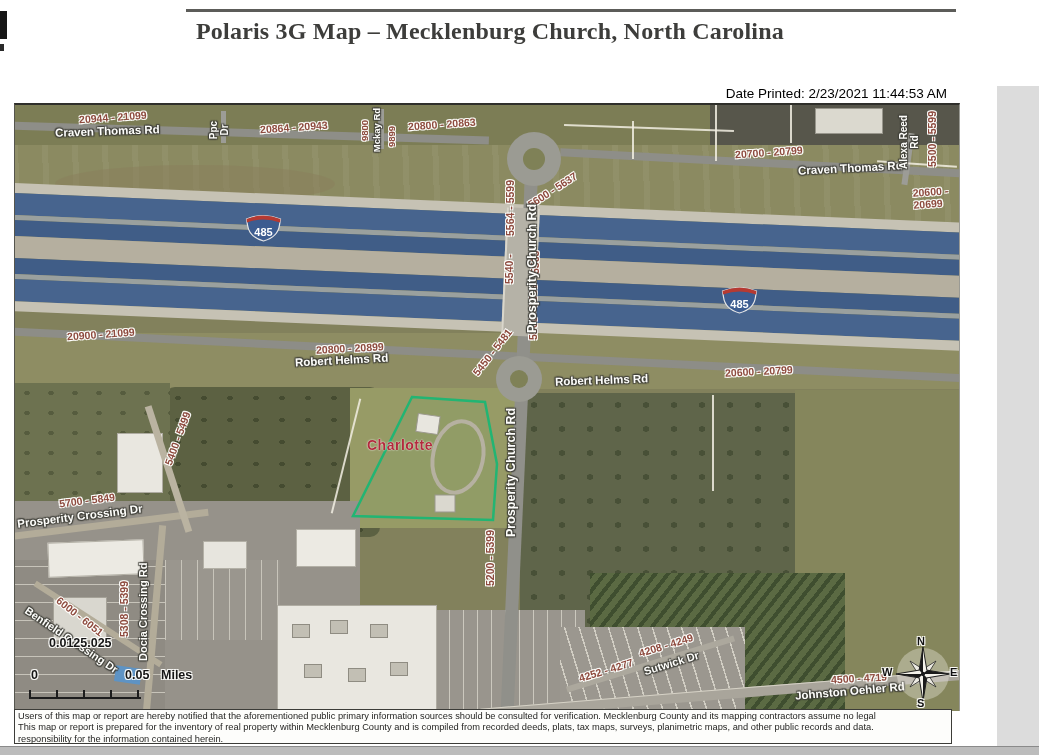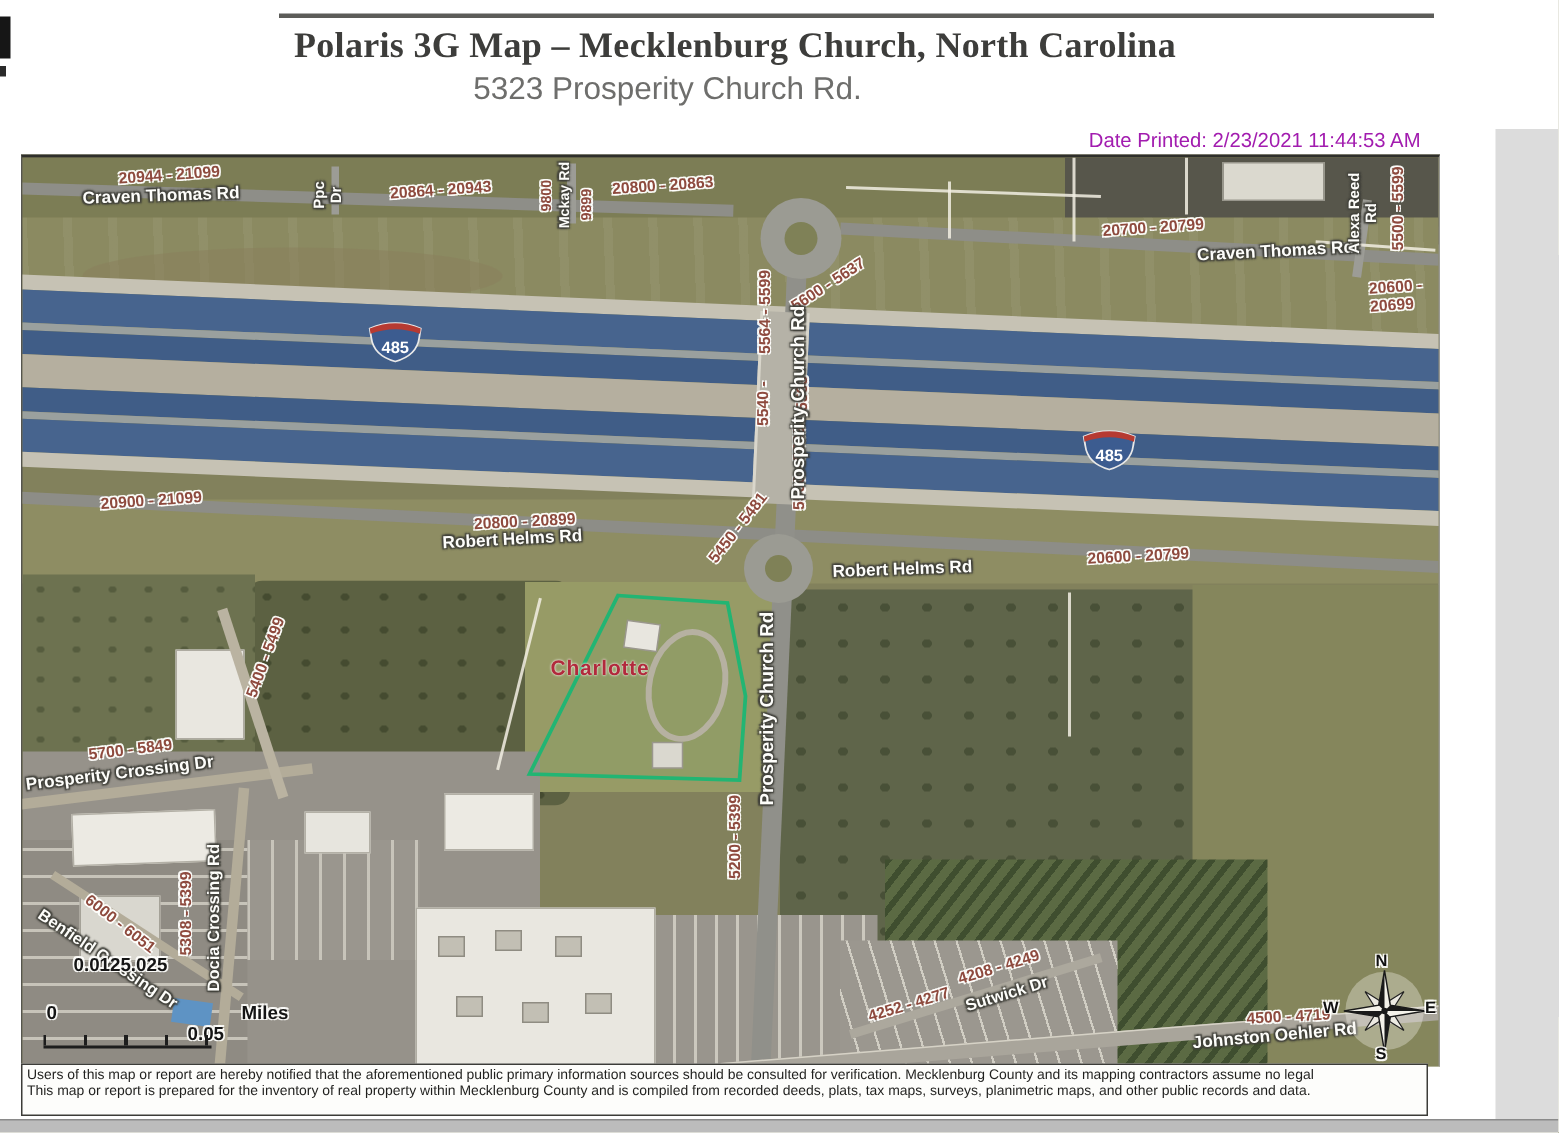--- a/index.html
+++ b/index.html
@@ -2,21 +2,21 @@
 <html><head>
 <meta charset="utf-8">
 <style>
   html,body{margin:0;padding:0;background:#ffffff;}
   .page{position:relative;width:1039px;height:755px;background:#fff;overflow:hidden;
         font-family:"Liberation Sans",sans-serif;}
   .title{position:absolute;left:0;top:18px;width:980px;text-align:center;
          font-family:"Liberation Serif",serif;font-weight:bold;font-size:24px;color:#3d3d3b;letter-spacing:.2px;}
   .subtitle{position:absolute;left:0;top:48px;width:890px;text-align:center;
             font-size:21px;color:#6e6e6c;}
-  .dateline{position:absolute;right:92px;top:86px;font-size:13.5px;color:#a21caf;}
+  .dateline{position:absolute;right:92px;top:86px;font-size:13.5px;color:#000000;}
   .map{position:absolute;left:14px;top:103px;width:944px;height:606px;background:#82815c;
        overflow:hidden;border-top:2px solid #2f2f2b;border-left:1px solid #55554e;border-right:1px solid #9a9a94;}
   .t{position:absolute;}
   .ml{position:absolute;font-weight:700;white-space:nowrap;line-height:1;}
   .rl{font-size:11.5px;color:#fdfdfa;
       text-shadow:-1px -1px 1px rgba(64,64,58,.95),1px -1px 1px rgba(64,64,58,.95),
                   -1px 1px 1px rgba(64,64,58,.95),1px 1px 1px rgba(64,64,58,.95),0 0 2px rgba(64,64,58,.8);}
   .al{font-size:10.5px;color:#8e4a3e;
       text-shadow:-1px -1px 0 rgba(255,255,253,.95),1px -1px 0 rgba(255,255,253,.95),
                   -1px 1px 0 rgba(255,255,253,.95),1px 1px 0 rgba(255,255,253,.95);}
@@ -36,21 +36,20 @@
               border:1px solid #3c3c38;font-size:9.3px;line-height:11.3px;color:#1f1f1d;
               padding:1px 3px;box-sizing:border-box;}
   .hwy-stripe{width:100%;}
 </style>
 </head>
 <body>
 
 <div class="page">
 
   <div class="title">Polaris 3G Map – Mecklenburg Church, North Carolina</div>
-  <div class="subtitle">5323 Prosperity Church Rd.</div>
   <div class="dateline">Date Printed: 2/23/2021 11:44:53 AM</div>
   <div class="t" style="left:186px;top:9px;width:770px;height:3px;background:#33332f;opacity:.8;"></div>
 
   <div class="map">
 
     <div class="t" style="left:0;top:0;width:944px;height:46px;background:#7c7d55;"></div>
     <div class="t" style="left:695px;top:0;width:249px;height:58px;background:#57564b;"></div>
     <div class="t" style="left:800px;top:3px;width:66px;height:24px;background:#dbd9cf;border:1px solid #98968c;"></div>
     <div class="t" style="left:0;top:40px;width:944px;height:90px;background:#8b8a61;
          background-image:repeating-linear-gradient(88deg,rgba(255,255,255,.05) 0 6px,transparent 6px 30px);"></div>
@@ -187,21 +186,21 @@
     <span class="ml rl" style="left:2px;top:406px;transform:rotate(-7deg);font-size:11.5px;">Prosperity Crossing Dr</span>
     <span class="ml rl diag" style="left:14px;top:500px;transform:rotate(34deg);font-size:11px;">Benfield Crossing Dr</span>
     <span class="ml rl vert" style="left:123px;top:556px;font-size:11px;">Docia Crossing Rd</span>
     <span class="ml rl" style="left:628px;top:553px;transform:rotate(-17deg);font-size:11px;">Sutwick Dr</span>
     <span class="ml rl" style="left:780px;top:581px;transform:rotate(-5deg);font-size:11.5px;">Johnston Oehler Rd</span>
 
     <span class="ml city" style="left:352px;top:333px;">Charlotte</span>
 
     <span class="ml sc" style="left:16px;top:564px;">0</span>
     <span class="ml sc" style="left:34px;top:532px;">0.0125.025</span>
-    <span class="ml sc" style="left:110px;top:564px;margin-top:14px;">0.05</span>
+    <span class="ml sc" style="left:110px;top:564px;">0.05</span>
     <span class="ml sc" style="left:146px;top:564px;">Miles</span>
     <div class="t" style="left:14px;top:585px;width:112px;height:7px;border-bottom:2px solid #1d1d1d;
          background:repeating-linear-gradient(90deg,#1d1d1d 0 2px,transparent 2px 27px);"></div>
 
     <svg class="t" style="left:879px;top:540px;" width="58" height="58" viewBox="0 0 60 60">
       <circle cx="30" cy="30" r="27" fill="rgba(245,243,235,0.35)"></circle>
       <polygon points="43.4,16.6 35,30 43.4,43.4 30,35 16.6,43.4 25,30 16.6,16.6 30,25" fill="#eceae2" stroke="#222" stroke-width="0.8"></polygon>
       <polygon points="30,2 34,26 58,30 34,34 30,58 26,34 2,30 26,26" fill="#f4f2ea" stroke="#1a1a1a" stroke-width="1"></polygon>
       <polygon points="30,2 30,30 26,26" fill="#1a1a1a"></polygon>
       <polygon points="58,30 30,30 34,26" fill="#1a1a1a"></polygon>
@@ -211,20 +210,21 @@
     </svg>
     <span class="ml cl" style="left:902px;top:531px;">N</span>
     <span class="ml cl" style="left:935px;top:562px;">E</span>
     <span class="ml cl" style="left:902px;top:593px;">S</span>
     <span class="ml cl" style="left:867px;top:562px;">W</span>
   </div>
 
   <div class="disclaimer">
     <div>Users of this map or report are hereby notified that the aforementioned public primary information sources should be consulted for verification. Mecklenburg County and its mapping contractors assume no legal</div>
     <div>This map or report is prepared for the inventory of real property within Mecklenburg County and is compiled from recorded deeds, plats, tax maps, surveys, planimetric maps, and other public records and data.</div>
+    <div>responsibility for the information contained herein.</div>
   </div>
 
   <div class="t" style="left:0;top:11px;width:7px;height:28px;background:#161616;"></div>
   <div class="t" style="left:0;top:44px;width:4px;height:7px;background:#2a2a2a;"></div>
   <div class="t" style="left:997px;top:86px;width:42px;height:660px;background:#dcdcdc;"></div>
   <div class="t" style="left:0;top:746px;width:1039px;height:9px;background:#bcbcbc;border-top:1px solid #8a8a8a;"></div>
 
 </div>
 
 </body></html>

